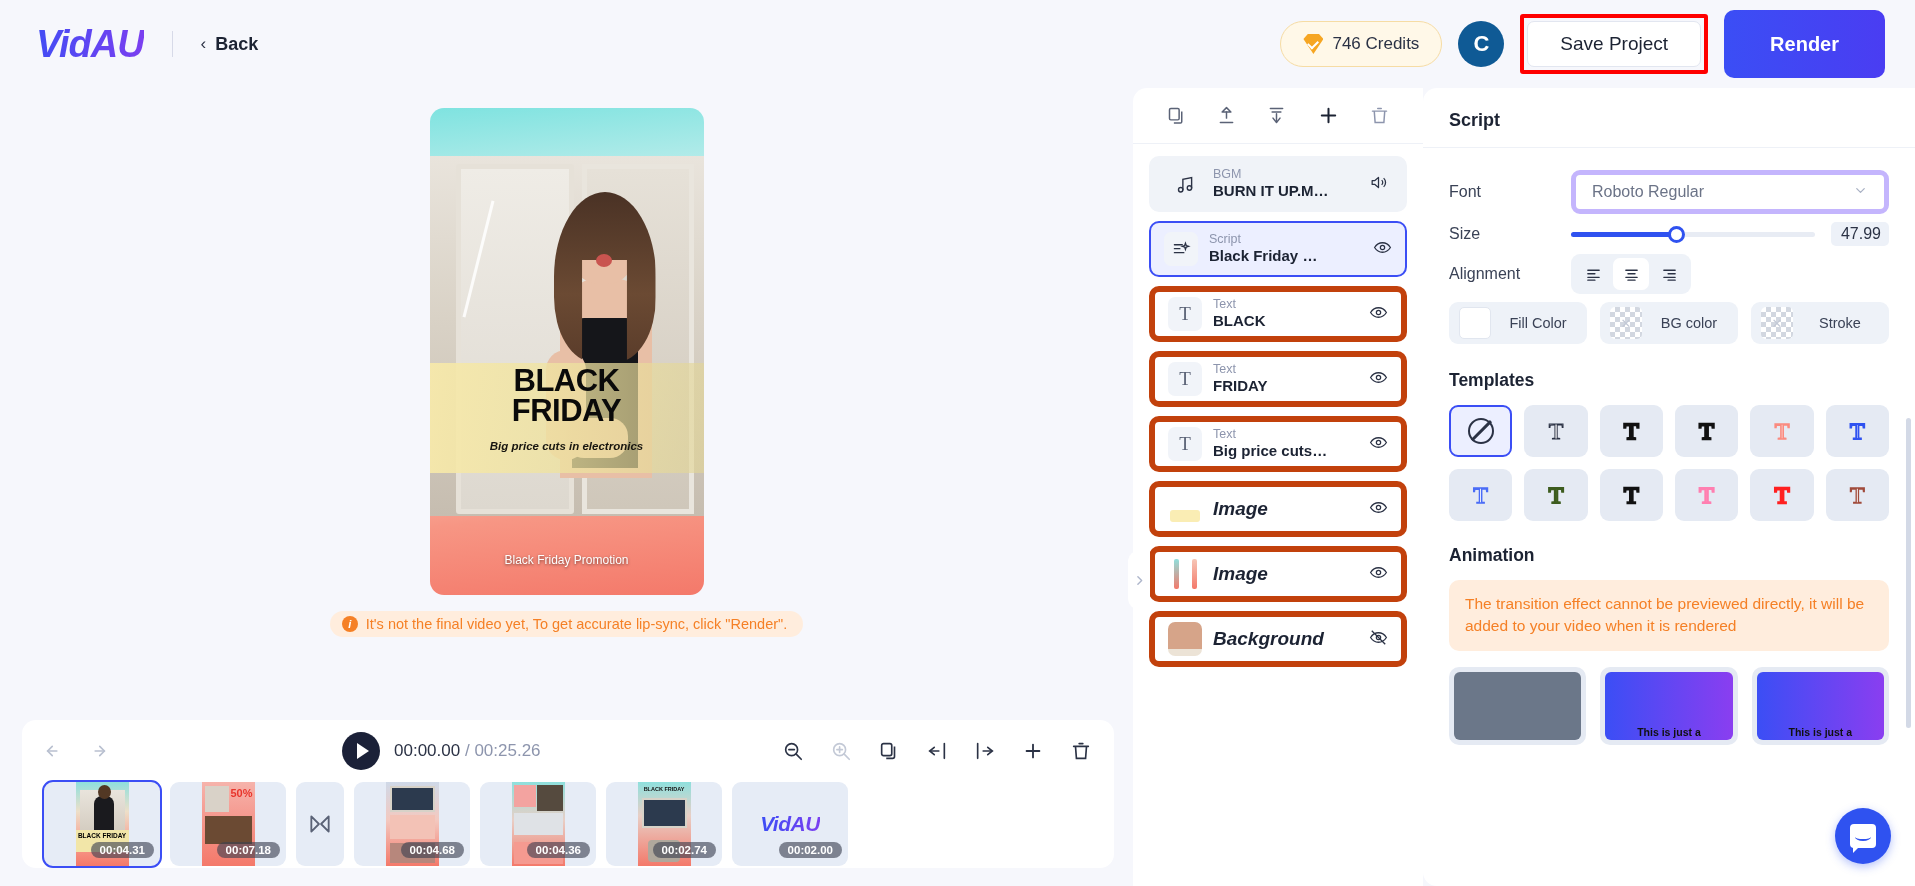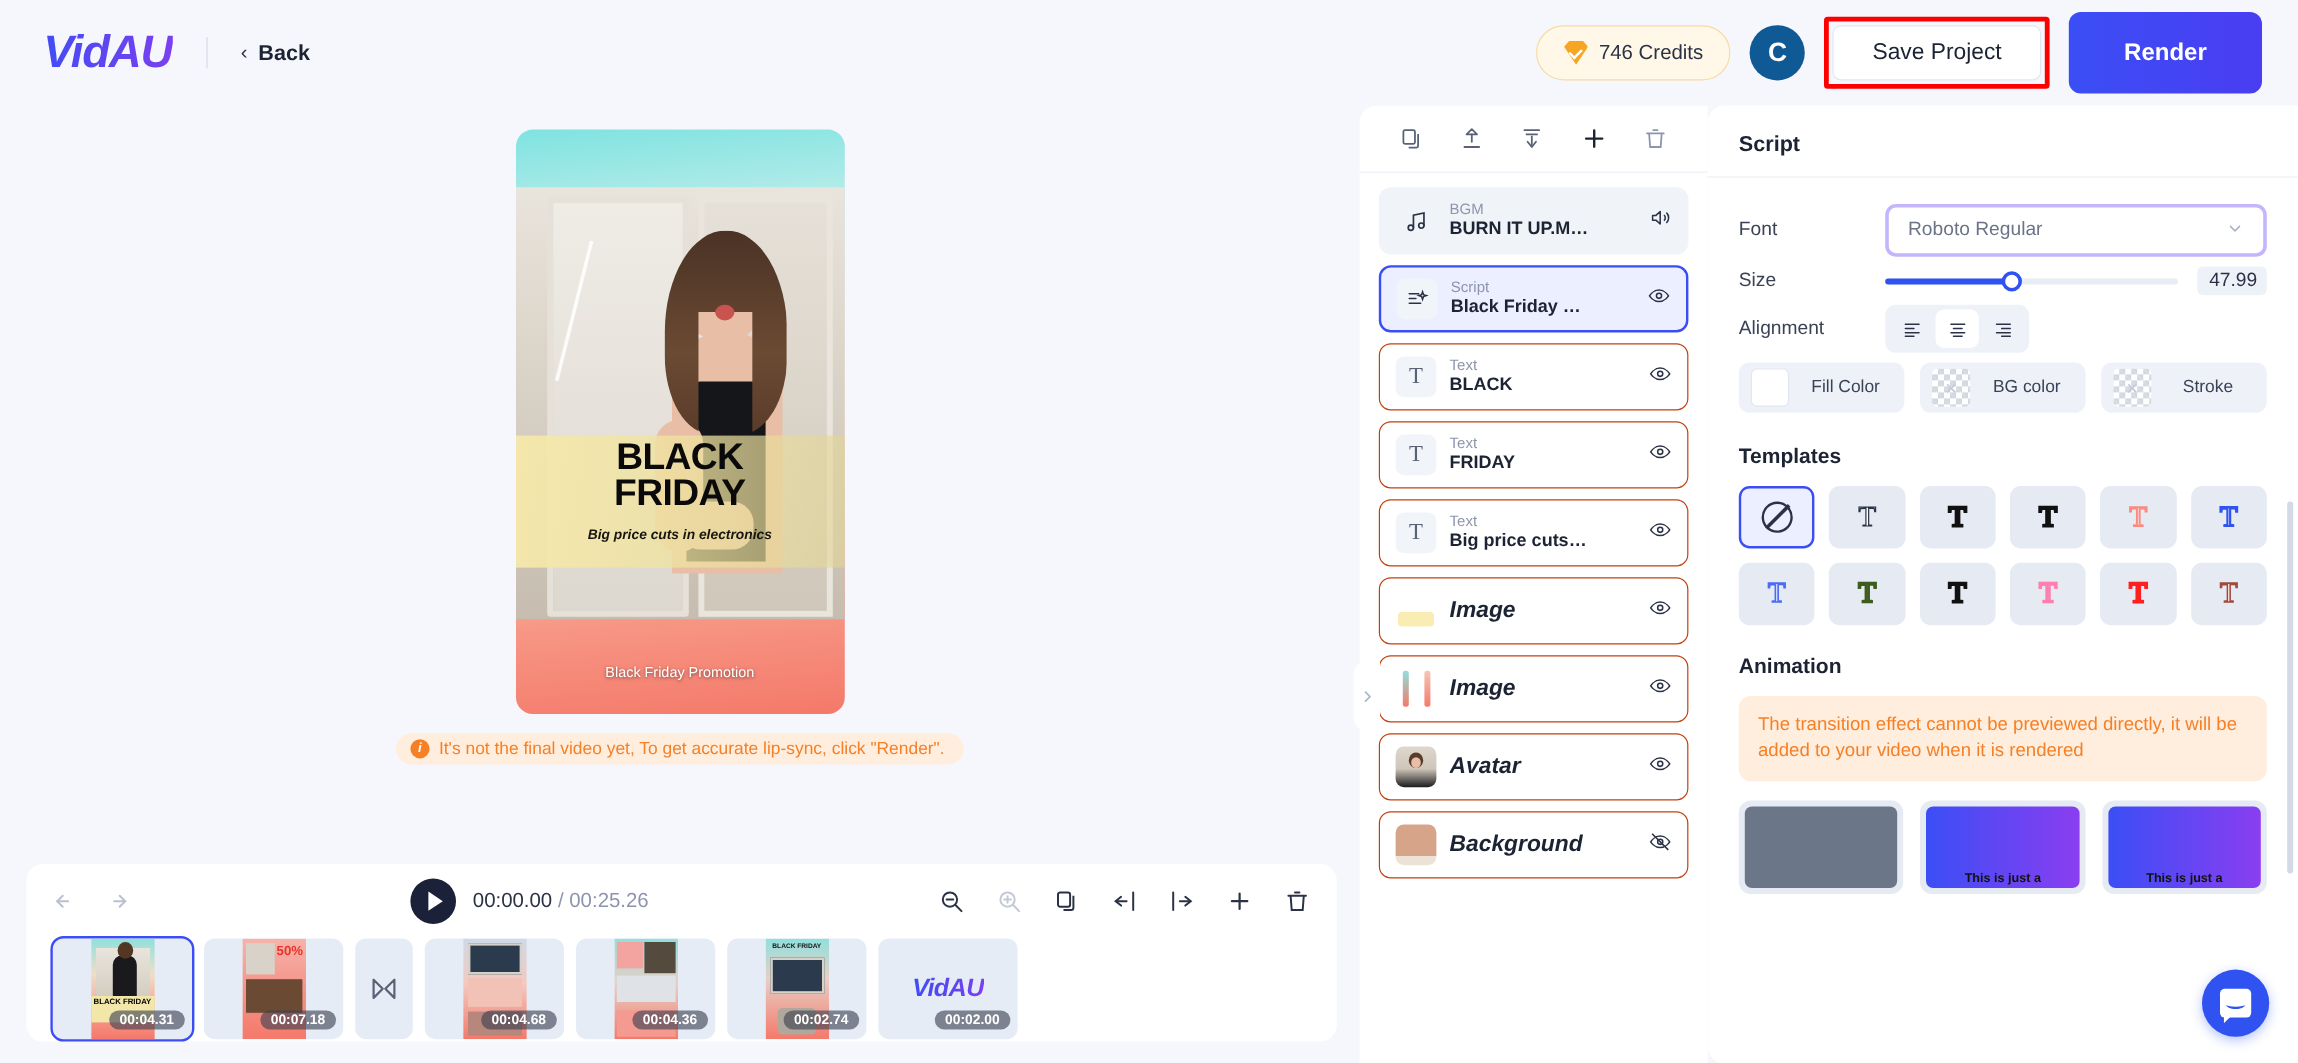--- a/index.html
+++ b/index.html
@@ -265,21 +265,21 @@
     border-radius: 14px 0 0 0;
     display:flex; flex-direction:column;
   }
   .layers-toolbar {
     height: 56px; display:flex; align-items:center; justify-content:space-around;
     padding: 0 18px; border-bottom: 1px solid #eef1f7;
   }
   .layers-list { padding: 12px 16px; display:flex; flex-direction:column; gap: 9px; overflow:hidden; }
   .layer-item {
     height: 56px; border-radius: 10px;
-    border: 1px solid #c2410c; background:#fff;
+    border: 6px solid #c2410c; background:#fff;
     display:flex; align-items:center; gap: 11px; padding: 0 13px;
     cursor:pointer;
   }
   .layer-item.active { background:#ecefff; border: 2px solid #3b4ef5; }
   .layer-item.bgm { background:#f0f3f8; border-color:#f0f3f8; }
   .layer-thumb {
     width: 34px; height: 34px; border-radius: 7px;
     background:#f1f4f9; display:flex; align-items:center; justify-content:center;
     flex: 0 0 auto; overflow:hidden; position:relative;
   }
@@ -299,21 +299,21 @@
     width: 492px; background:#fff; height: 798px;
     border-radius: 14px 0 0 14px;
     position: relative;
   }
   .sp-title { font-size: 18px; font-weight: bold; color:#1c2333; padding: 22px 26px 16px; }
   .sp-hr { height:1px; background:#eef1f7; }
   .sp-body { padding: 22px 26px 0 26px; }
   .row { display:flex; align-items:center; margin-bottom: 8px; }
   .row-label { width: 122px; font-size: 16px; color:#3a4256; }
   .select {
-    flex: 1 1 auto; height: 44px; border: 3px solid #c4b5fd; border-radius: 9px;
+    flex: 1 1 auto; height: 44px; border: 5px solid #c4b5fd; border-radius: 9px;
     display:flex; align-items:center; justify-content:space-between;
     padding: 0 16px; font-size: 16px; color:#6b7387; cursor:pointer;
   }
   .chev { color:#a9b1c4; font-size: 13px; }
   .slider-wrap { flex: 1 1 auto; display:flex; align-items:center; gap: 16px; }
   .slider { position:relative; flex: 1 1 auto; height: 5px; background:#e8ecf4; border-radius: 3px; cursor:pointer; }
   .slider-fill { position:absolute; left:0; top:0; height:5px; width: 43%; background:#2f52f0; border-radius: 3px; }
   .slider-knob {
     position:absolute; left: 43%; top: -6px; width: 17px; height: 17px;
     border-radius: 50%; background:#fff; border: 3px solid #2f52f0; margin-left:-8px;
@@ -742,35 +742,20 @@
           <div class="layer-name solo">Image</div>
         </div>
         <span class="eye">
           <svg width="19" height="19" viewBox="0 0 24 24" fill="none" stroke="#2b3245" stroke-width="1.6">
               <path d="M2 12s3.8-6 10-6 10 6 10 6-3.8 6-10 6-10-6-10-6z"></path>
               <circle cx="12" cy="12" r="2.7"></circle>
             </svg>
         </span>
       </div>
 
-      <div class="layer-item">
-        <div class="layer-thumb" style="background:linear-gradient(180deg,#ded7cd 0%,#cfc6b9 55%,#1a1a1e 100%);">
-          <div style="position:absolute;left:11px;top:5px;width:12px;height:13px;background:#5a3c2a;border-radius:50%;"></div>
-          <div style="position:absolute;left:13px;top:9px;width:8px;height:9px;background:#e8bfa6;border-radius:50%;"></div>
-        </div>
-        <div class="layer-text">
-          <div class="layer-name solo">Avatar</div>
-        </div>
-        <span class="eye">
-          <svg width="19" height="19" viewBox="0 0 24 24" fill="none" stroke="#2b3245" stroke-width="1.6">
-              <path d="M2 12s3.8-6 10-6 10 6 10 6-3.8 6-10 6-10-6-10-6z"></path>
-              <circle cx="12" cy="12" r="2.7"></circle>
-            </svg>
-        </span>
-      </div>
 
       <div class="layer-item">
         <div class="layer-thumb" style="background:linear-gradient(180deg,#d6a489 0%,#d6a489 78%,#ece3d6 78%,#ece3d6 100%);"></div>
         <div class="layer-text">
           <div class="layer-name solo">Background</div>
         </div>
         <span class="eye">
           <svg width="19" height="19" viewBox="0 0 24 24" fill="none" stroke="#2b3245" stroke-width="1.6">
               <path d="M2 12s3.8-6 10-6 10 6 10 6-3.8 6-10 6-10-6-10-6z"></path>
               <circle cx="12" cy="12" r="2.7"></circle>

